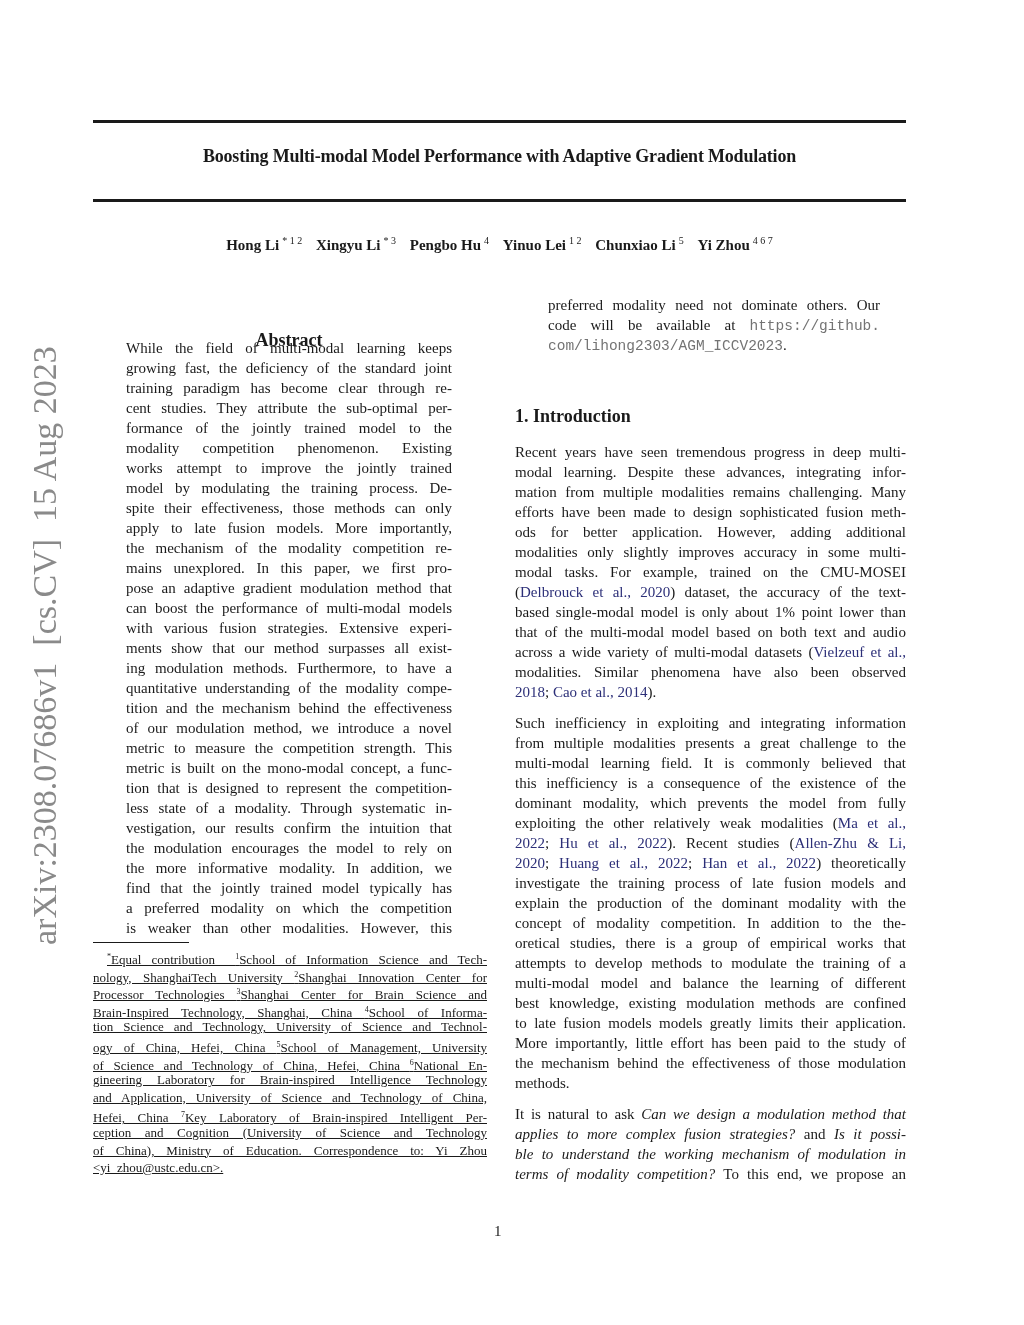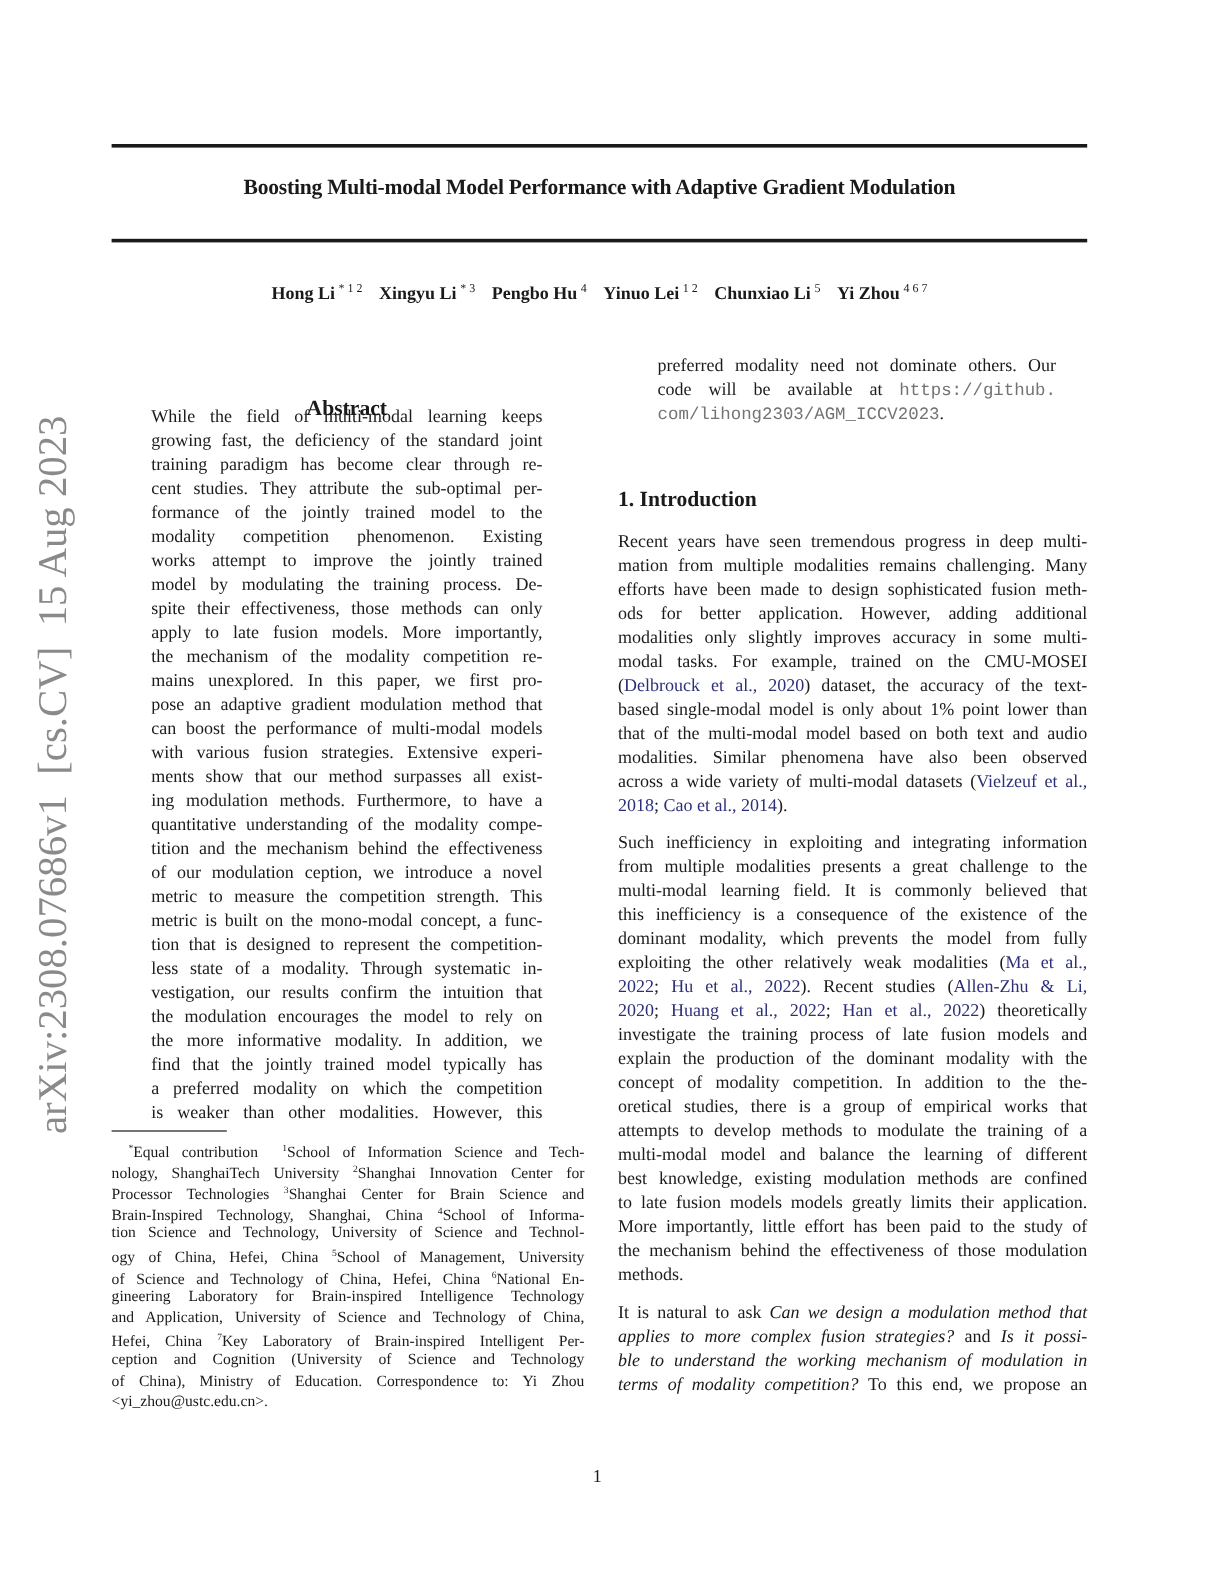--- a/index.html
+++ b/index.html
@@ -17,21 +17,21 @@
              font-size: 34px; color: #8a8a8a; white-space: pre; line-height: 50px; }
   .col { position: absolute; font-size: 15px; line-height: 20px; }
   .line { display: block; height: 20px; white-space: nowrap; text-align: justify; text-align-last: justify; }
   .line.last { text-align-last: left; }
   .abs-head { position: absolute; left: 126px; width: 326px; top: 292px; text-align: center;
               font-size: 18px; font-weight: bold; margin-top: 38px; }
   .sec-head { position: absolute; left: 515px; top: 406px; font-size: 18px; font-weight: bold; }
   .link { color: #2c2f78; }
   .mono { font-family: "Liberation Mono", "DejaVu Sans Mono", monospace; color: #737373; font-size: 14.5px; }
   .fn-rule { position: absolute; left: 93px; top: 942px; width: 96px; height: 1px; background: #1a1a1a; }
-  .fn { position: absolute; left: 93px; width: 394px; top: 948px; font-size: 13px; line-height: 17.6px; }
+  .fn { position: absolute; left: 93px; width: 394px; top: 948px; font-size: 13px; line-height: 17.6px; text-decoration: underline; }
   .fn .line { height: 17.6px; }
   .fn sup { font-size: 8px; vertical-align: 5px; }
   i { font-style: italic; }
   .pnum { position: absolute; left: 494px; top: 1223px; font-size: 15px; }
 </style>
 </head>
 <body>
 
 <div class="rule" style="top:120px;"></div>
 <div class="title">Boosting Multi-modal Model Performance with Adaptive Gradient Modulation</div>
@@ -62,21 +62,21 @@
   <span class="line">apply to late fusion models. More importantly,</span>
   <span class="line">the mechanism of the modality competition re-</span>
   <span class="line">mains unexplored. In this paper, we first pro-</span>
   <span class="line">pose an adaptive gradient modulation method that</span>
   <span class="line">can boost the performance of multi-modal models</span>
   <span class="line">with various fusion strategies. Extensive experi-</span>
   <span class="line">ments show that our method surpasses all exist-</span>
   <span class="line">ing modulation methods. Furthermore, to have a</span>
   <span class="line">quantitative understanding of the modality compe-</span>
   <span class="line">tition and the mechanism behind the effectiveness</span>
-  <span class="line">of our modulation ception, we introduce a novel</span>
+  <span class="line">of our modulation method, we introduce a novel</span>
   <span class="line">metric to measure the competition strength. This</span>
   <span class="line">metric is built on the mono-modal concept, a func-</span>
   <span class="line">tion that is designed to represent the competition-</span>
   <span class="line">less state of a modality. Through systematic in-</span>
   <span class="line">vestigation, our results confirm the intuition that</span>
   <span class="line">the modulation encourages the model to rely on</span>
   <span class="line">the more informative modality. In addition, we</span>
   <span class="line">find that the jointly trained model typically has</span>
   <span class="line">a preferred modality on which the competition</span>
   <span class="line">is weaker than other modalities. However, this</span>
@@ -101,30 +101,31 @@
 
 <div class="col" style="left:548px; top:295px; width:332px;">
   <span class="line">preferred modality need not dominate others. Our</span>
   <span class="line"><span>code will be available at</span> <span class="mono">https://github.</span></span>
   <span class="line last"><span class="mono">com/lihong2303/AGM_ICCV2023</span><span>.</span></span>
 </div>
 
 <div class="sec-head">1. Introduction</div>
 <div class="col" style="left:515px; top:442px; width:391px;">
   <span class="line">Recent years have seen tremendous progress in deep multi-</span>
+  <span class="line">modal learning. Despite these advances, integrating infor-</span>
   <span class="line">mation from multiple modalities remains challenging. Many</span>
   <span class="line">efforts have been made to design sophisticated fusion meth-</span>
   <span class="line">ods for better application.  However, adding additional</span>
   <span class="line">modalities only slightly improves accuracy in some multi-</span>
   <span class="line">modal tasks.  For example, trained on the CMU-MOSEI</span>
   <span class="line">(<span class="link">Delbrouck et al., 2020</span><span>) dataset, the accuracy of the text-</span></span>
   <span class="line">based single-modal model is only about 1% point lower than</span>
   <span class="line">that of the multi-modal model based on both text and audio</span>
+  <span class="line"><span>across a wide variety of multi-modal datasets (</span><span class="link">Vielzeuf et al.,</span></span>
   <span class="line">modalities.  Similar phenomena have also been observed</span>
-  <span class="line"><span>across a wide variety of multi-modal datasets (</span><span class="link">Vielzeuf et al.,</span></span>
   <span class="line last"><span class="link">2018</span>; <span class="link">Cao et al., 2014</span>).</span>
 
   <span style="display:block;height:11px;"></span>
 
   <span class="line">Such inefficiency in exploiting and integrating information</span>
   <span class="line">from multiple modalities presents a great challenge to the</span>
   <span class="line">multi-modal learning field.  It is commonly believed that</span>
   <span class="line">this inefficiency is a consequence of the existence of the</span>
   <span class="line">dominant modality, which prevents the model from fully</span>
   <span class="line"><span>exploiting the other relatively weak modalities (</span><span class="link">Ma et al.,</span></span>

